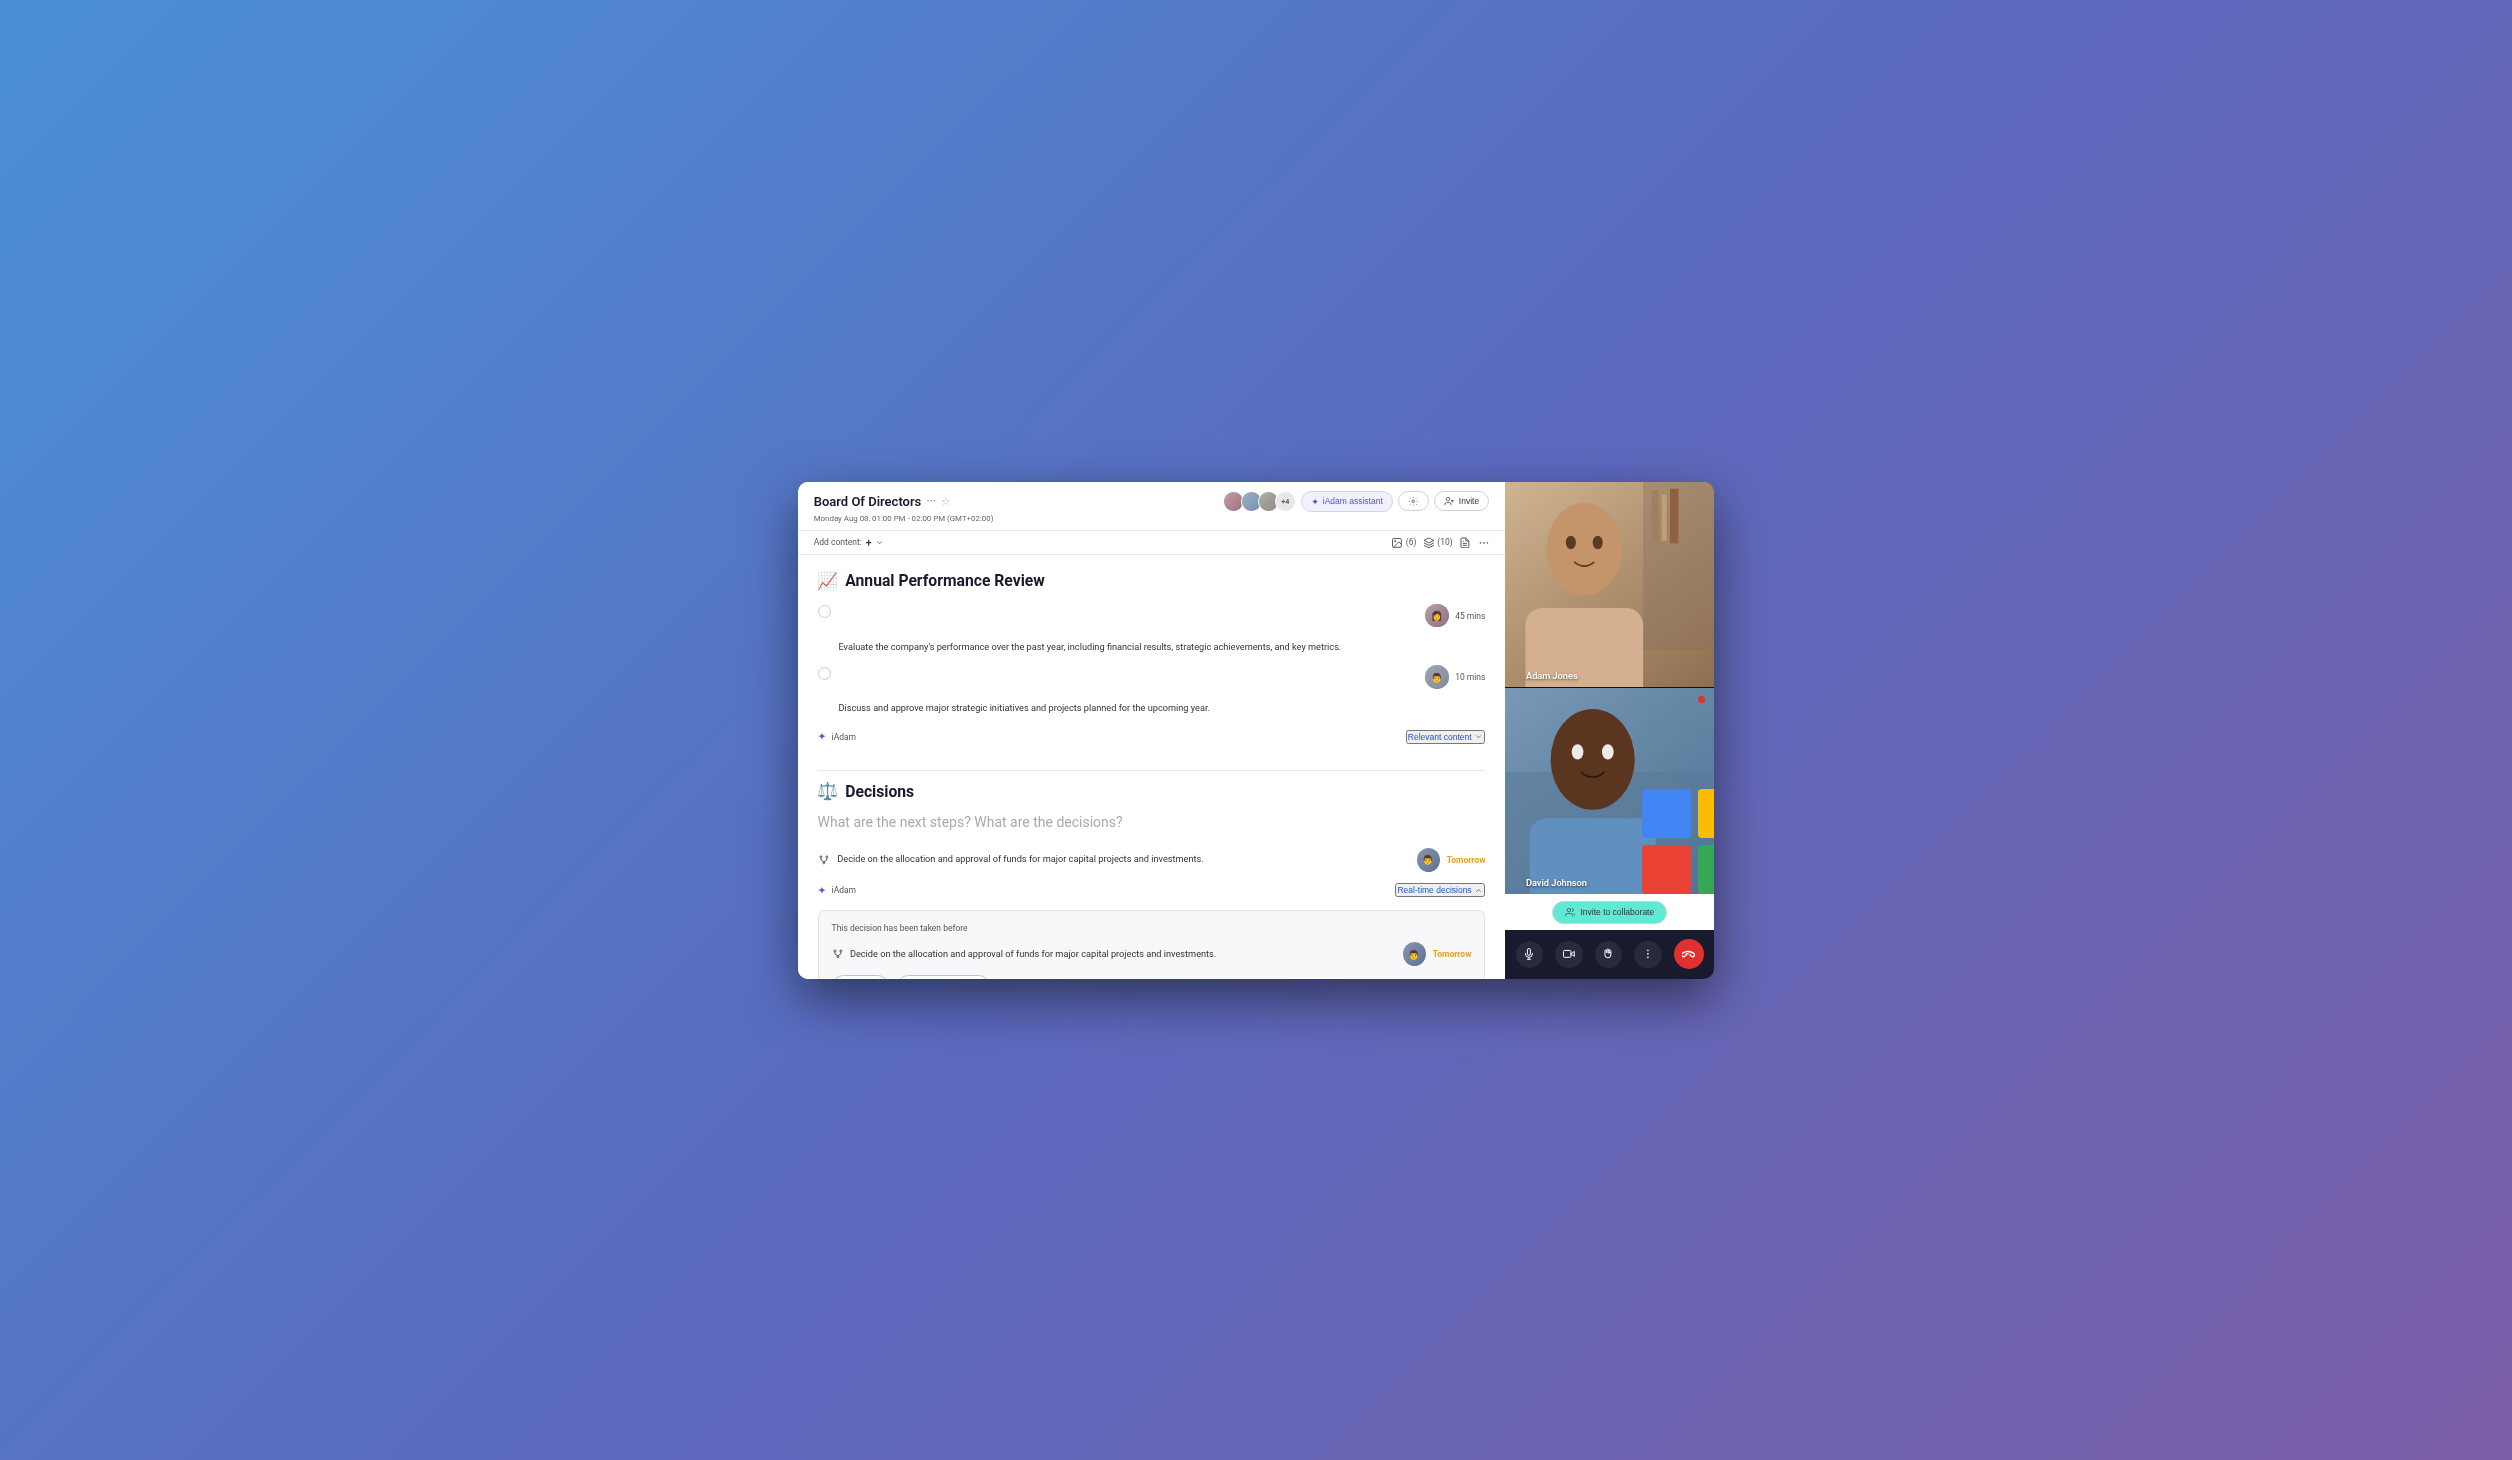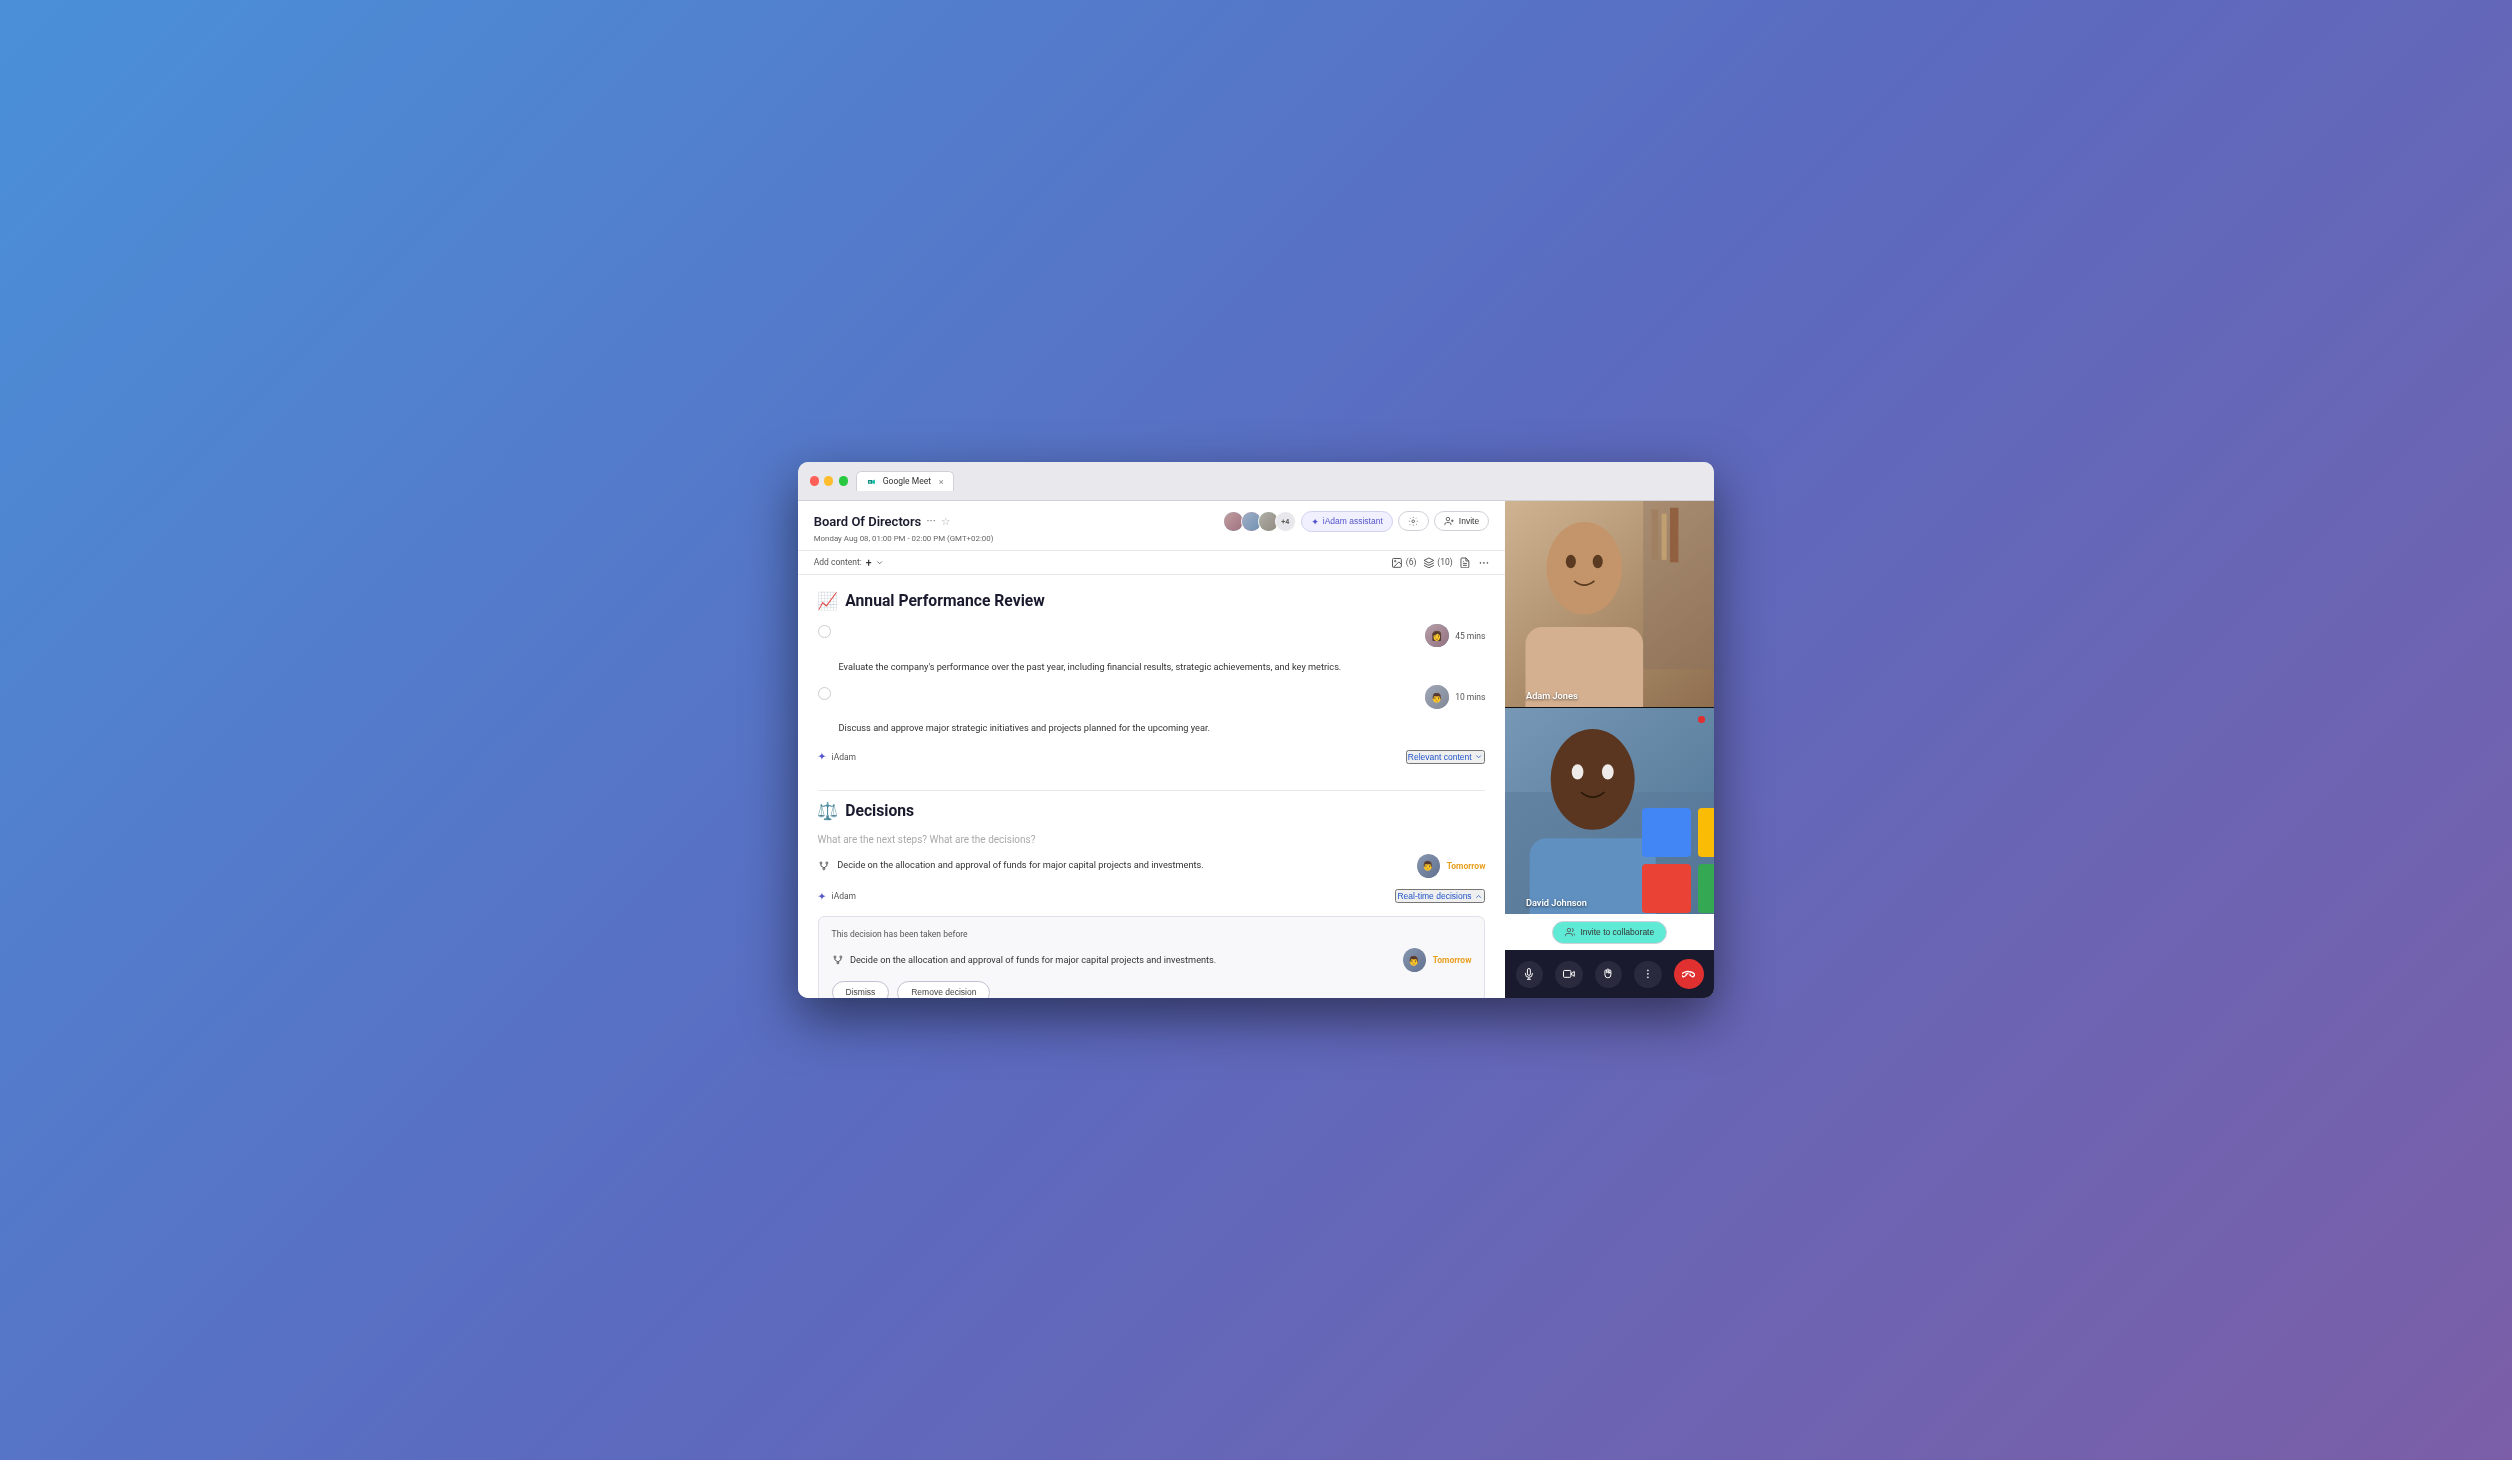--- a/index.html
+++ b/index.html
@@ -134,21 +134,21 @@
     }
     .iadm-icon { color: #5555cc; font-size: 10.5px; }
     .iadm-label { font-size: 8.5px; color: #555; }
     .relevant-btn {
       margin-left: auto;
       display: flex; align-items: center; gap: 2.6px;
       font-size: 8.5px; color: #2255cc; cursor: pointer;
     }
     .divider { height: 0.7px; background: #e8e8ec; margin: 10.5px 0; }
     .decisions-section { margin-top: 5.2px; }
-    .placeholder-text { font-size: 10px; color: #aaa; margin-bottom: 9px; }
+    .placeholder-text { font-size: 14px; color: #aaa; margin-bottom: 18px; }
     .decision-item {
       display: flex; align-items: center; gap: 7.9px;
       margin-bottom: 9.2px;
     }
     .decision-text { font-size: 9.2px; color: #333; flex: 1; line-height: 1.4; }
     .tomorrow-badge { font-size: 8.5px; color: #e8a020; font-weight: 700; white-space: nowrap; }
     .realtime-btn {
       margin-left: auto;
       display: flex; align-items: center; gap: 2.6px;
       font-size: 8.5px; color: #2255cc; cursor: pointer;
@@ -236,39 +236,20 @@
     .decision-icon-fork {
       display: inline-flex; color: #555; font-size: 9.8px;
     }
     .red-dot { width: 5.2px; height: 5.2px; border-radius: 50%; background: #e03030; position: absolute; top: 7.9px; right: 7.9px; }
   </style>
 </head>
 <body>
 
 <div class="mac-window">
 
-  <div class="title-bar">
-    <div class="traffic-lights">
-      <div class="tl tl-red"></div>
-      <div class="tl tl-yellow"></div>
-      <div class="tl tl-green"></div>
-    </div>
-
-    <div class="tab">
-
-      <svg class="tab-icon" viewBox="0 0 24 24" fill="none">
-        <rect width="24" height="24" rx="4" fill="white"></rect>
-        <path d="M4 8h9v8H4z" fill="#00897B"></path>
-        <path d="M13 10l5-3v10l-5-3v-4z" fill="#00BFA5"></path>
-        <circle cx="8" cy="12" r="2.5" fill="white" opacity="0.5"></circle>
-      </svg>
-      <span>Google Meet</span>
-      <span class="tab-close">×</span>
-    </div>
-  </div>
 
   <div style="display:flex; height: 497px;">
 
     <div class="main-content">
 
       <div class="meet-header">
         <div class="meet-title-row">
           <div class="meet-title-left">
             <span class="meet-title">Board Of Directors</span>
             <span class="dots-btn">···</span>

